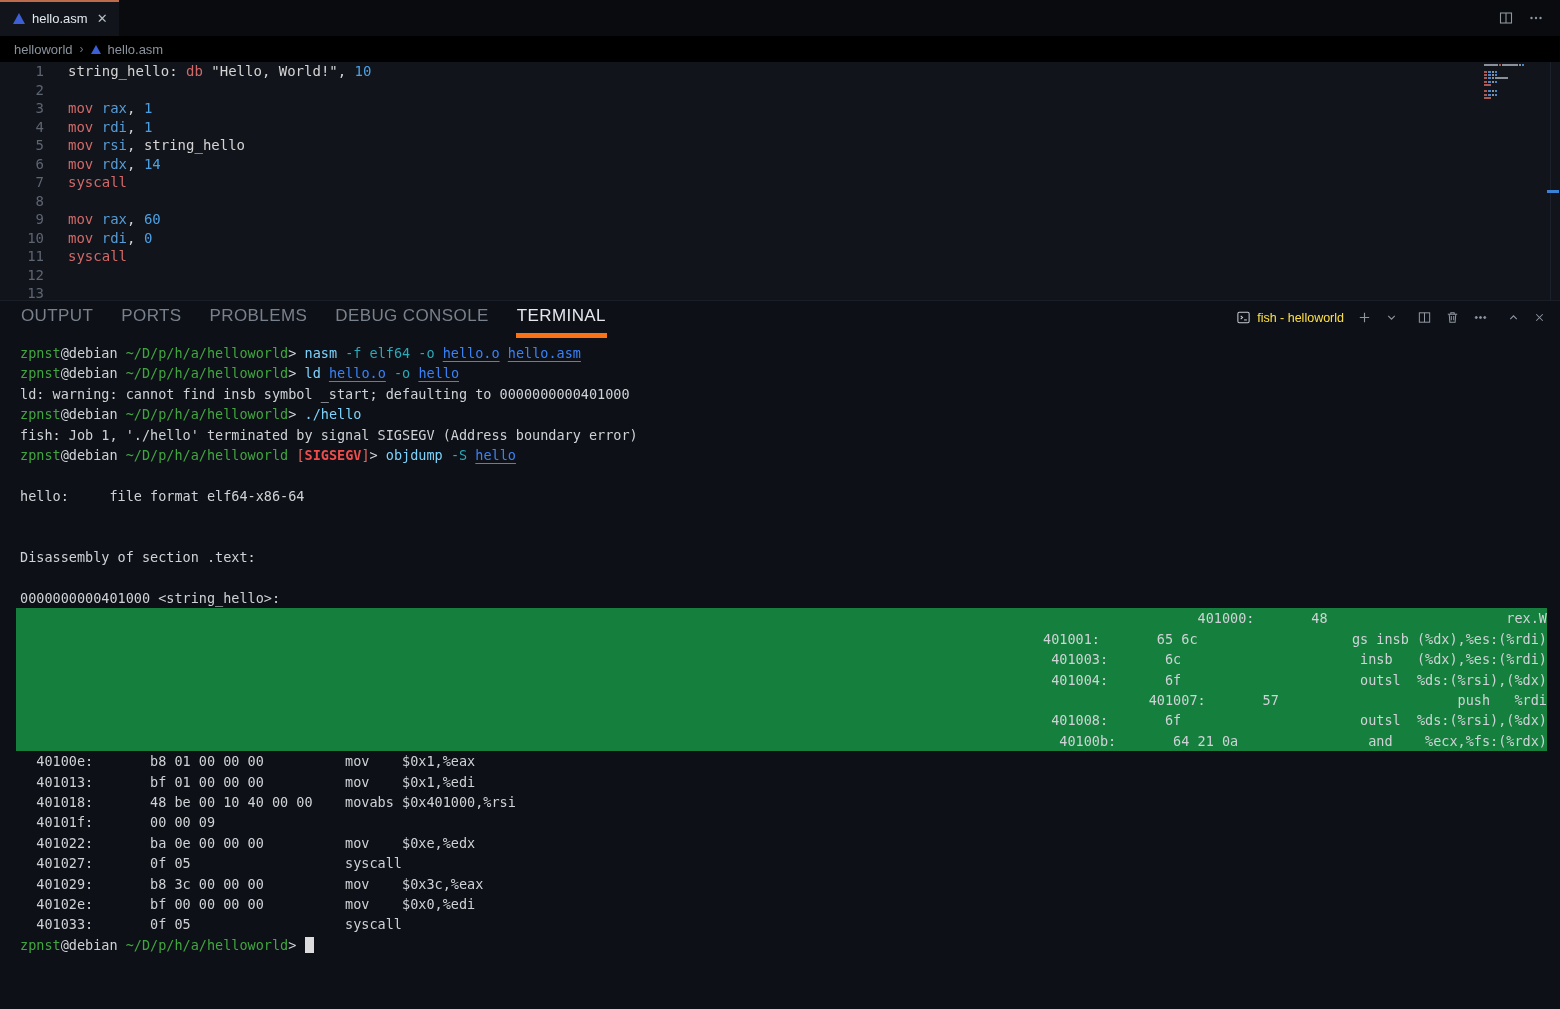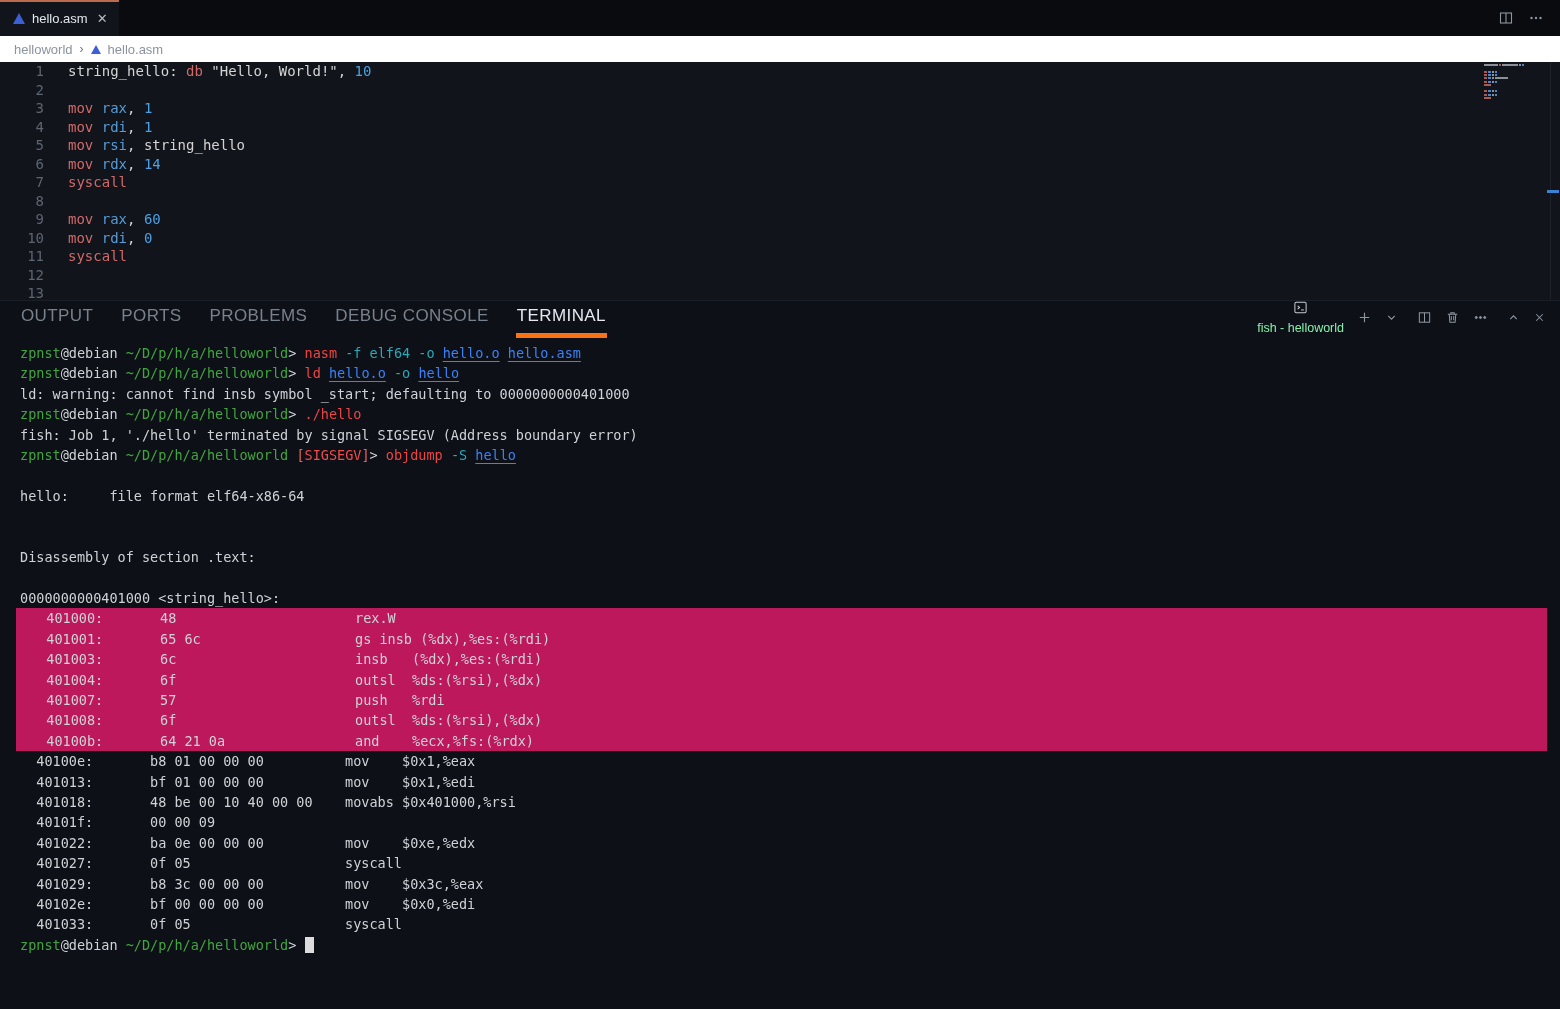--- a/index.html
+++ b/index.html
@@ -13,21 +13,21 @@
   .tab::before { content:""; position:absolute; left:0; top:0; right:0; height:2px; background:#bd6b4d; }
   .tab-label { color:#e2e7ed; font-size:13px; }
   .tri { width:0; height:0; border-left:6px solid transparent; border-right:6px solid transparent; border-bottom:11px solid #3c5fd6; }
   .tri.small { border-left-width:5px; border-right-width:5px; border-bottom-width:9px; }
   .tab-close { margin-left:auto; color:#b6bcc4; font-size:13px; line-height:1; padding:2px; }
   .tabbar-right { margin-left:auto; display:flex; align-items:center; gap:14px; padding-right:16px; }
   .icon-btn { display:flex; align-items:center; justify-content:center; cursor:pointer; }
   .icon-btn svg { stroke:#8e96a0; }
 
   
-  .breadcrumb { position:absolute; left:0; top:36px; width:1560px; height:26px; background:#ffffff; display:flex; align-items:center; gap:7px; padding-left:14px; font-size:13px; color:#8b939d; }
+  .breadcrumb { position:absolute; left:0; top:36px; width:1560px; height:26px; background:#000000; display:flex; align-items:center; gap:7px; padding-left:14px; font-size:13px; color:#8b939d; }
   .crumb-sep { color:#6a7280; font-size:12px; }
 
   
   .editor { position:absolute; left:0; top:62px; width:1560px; height:238px; background:#11141b; font-family:"DejaVu Sans Mono", monospace; font-size:14px; line-height:18.5px; }
   .code-line { display:flex; white-space:pre; }
   .gutter { width:44px; text-align:right; color:#5d6571; flex:0 0 44px; }
   .code-text { padding-left:24px; white-space:pre; }
   .c-plain { color:#d4d4d4; } .c-kw { color:#d16969; } .c-reg { color:#569cd6; }
   .c-num { color:#4ba0e4; } .c-str { color:#d4d4d4; }
   .ruler-line { position:absolute; left:1550px; top:0; width:1px; height:238px; background:#1c212c; }
@@ -36,30 +36,30 @@
   .mm-row { position:absolute; height:2px; display:flex; gap:1px; }
   .mm-bar { height:2px; display:inline-block; }
 
   
   .panel { position:absolute; left:0; top:300px; width:1560px; height:709px; background:#0d1016; border-top:1px solid #191e27; }
   .panel-header { height:33px; display:flex; align-items:center; padding:0 14px 0 20px; }
   .panel-tabs { display:flex; gap:26px; }
   .panel-tab { font-size:17px; letter-spacing:.4px; color:#79818c; cursor:pointer; padding:8px 1px 7px; }
   .panel-tab.active { color:#e5e9ee; border-bottom:5px solid #f97316; }
   .panel-right { margin-left:auto; display:flex; align-items:center; gap:13px; }
-  .term-select { display:flex; align-items:center; gap:6px; color:#86efac; font-size:12.5px; cursor:pointer;flex-direction:column; }
+  .term-select { display:flex; align-items:center; gap:6px; color:#fde047; font-size:12.5px; cursor:pointer; }
   .term-select svg { stroke:#c7ccd3; }
 
   
   .terminal { position:absolute; left:0; top:343px; width:1560px; height:666px; font-family:"DejaVu Sans Mono", monospace; font-size:13.5px; line-height:20.4px; color:#cccccc; padding:0 13px 0 20px; cursor:text; }
   .term-line { white-space:pre; min-height:20.4px; }
-  .term-line.sel { background:#be185d; margin-left:-4px; padding-left:14px; }
-  .t-fg { color:#cfd2d6; } .t-grn { color:#41a63f; } .t-blu { color:#ef4444;margin-top:40px; }
+  .term-line.sel { background:#15803d; margin-left:-4px; padding-left:14px;text-align:right; }
+  .t-fg { color:#cfd2d6; } .t-grn { color:#41a63f; } .t-blu { color:#7dd3fc;margin-top:40px; }
   .t-cyn { color:#2aa9b8; } .t-cynu { color:#3b82f6; text-decoration:underline; text-underline-offset:3px; }
-  .t-red { color:#e8645c; } .t-redb { color:#f14c4c; font-weight:normal; }
+  .t-red { color:#e8645c; } .t-redb { color:#f14c4c; font-weight:bold; }
   .cursor-block { display:inline-block; width:9px; height:16px; background:#dcdcdc; vertical-align:-3px; }
 </style>
 </head>
 <body>
 
 <div class="window">
 
   <div class="tabbar">
     <div class="tab">
       <span class="tri"></span>

